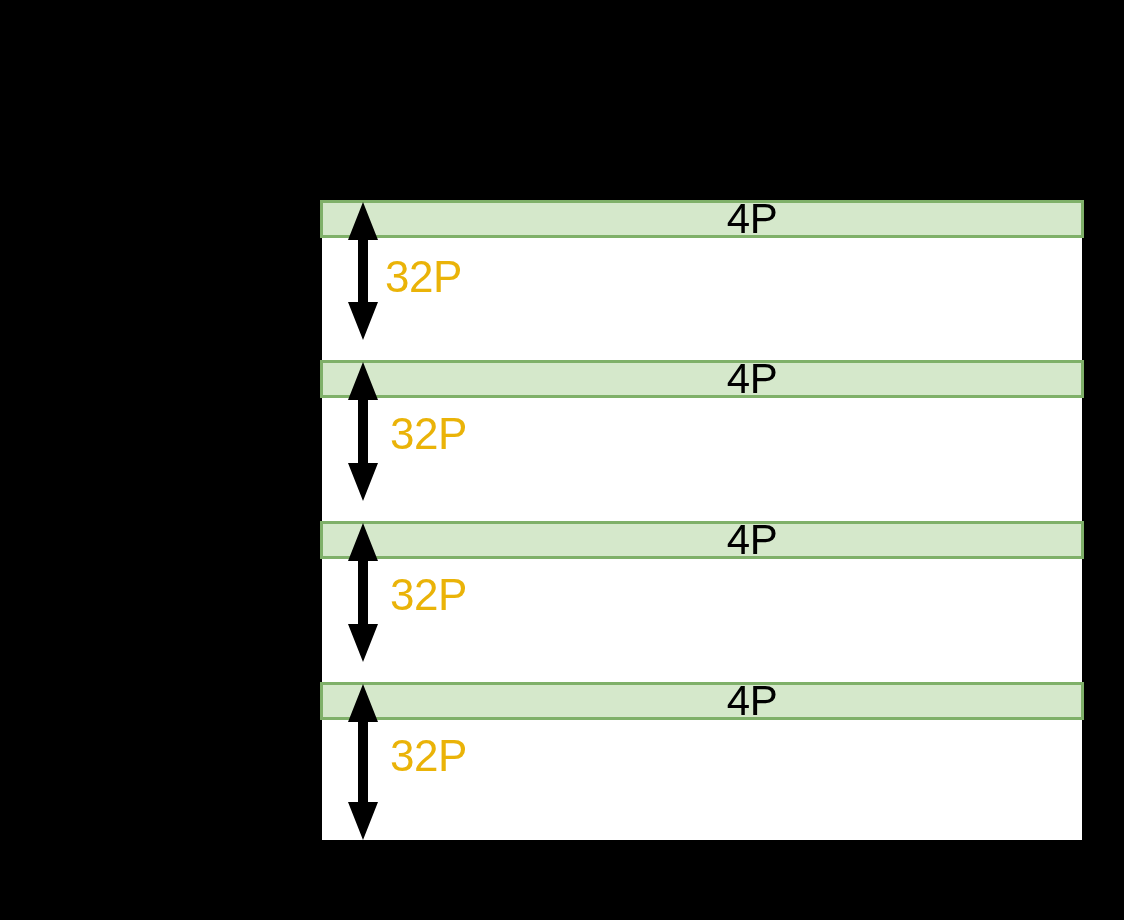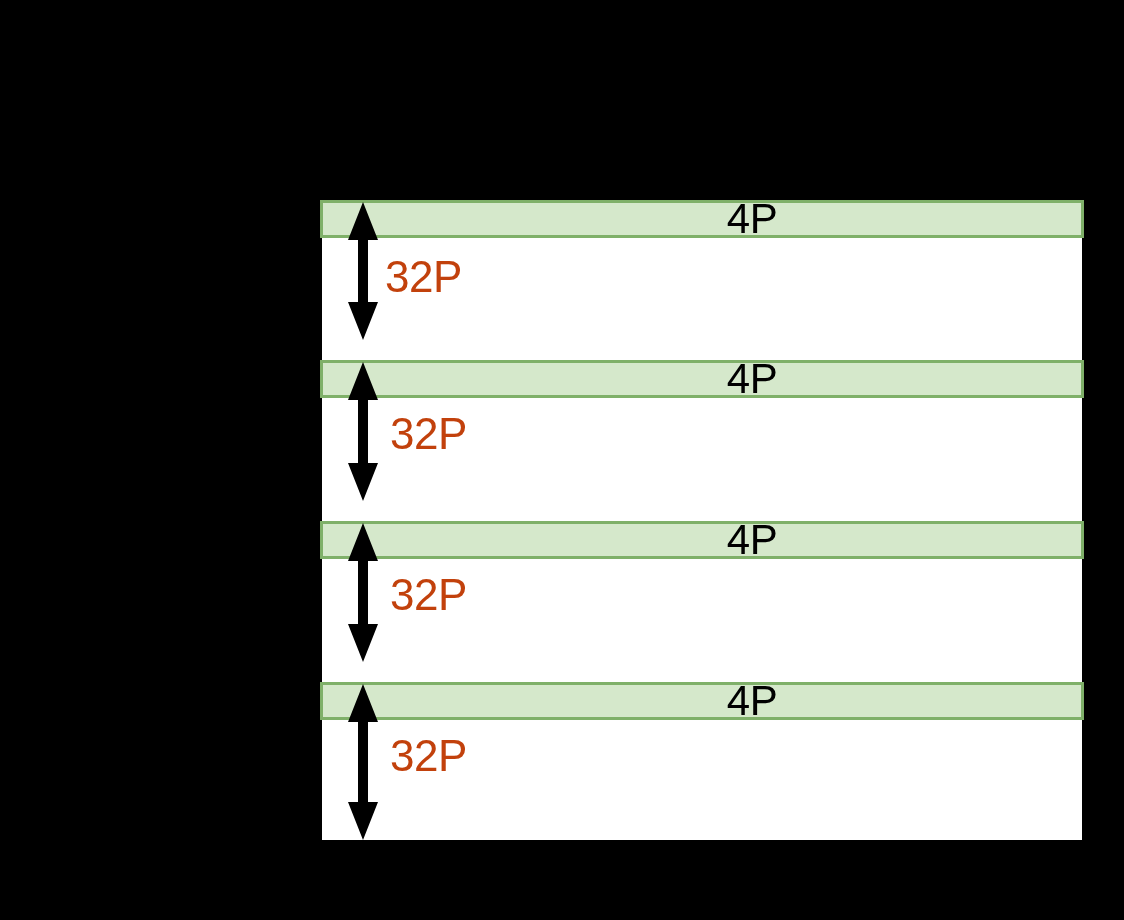--- a/index.html
+++ b/index.html
@@ -59,21 +59,21 @@
     width: 30px;
   }
   .arrow svg {
     display: block;
     width: 30px;
     height: 100%;
   }
   
   .gap-label {
     position: absolute;
-    color: #c2410c;
+    color: #eab308;
     font-size: 44px;
     line-height: 1;
     letter-spacing: -0.5px;
     white-space: nowrap;
     font-family: "Liberation Sans", sans-serif;
   }
 </style>
 </head>
 <body>
 

